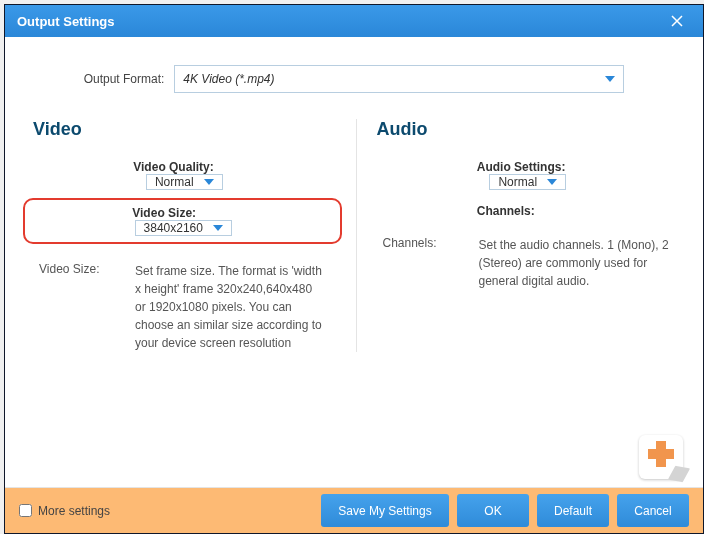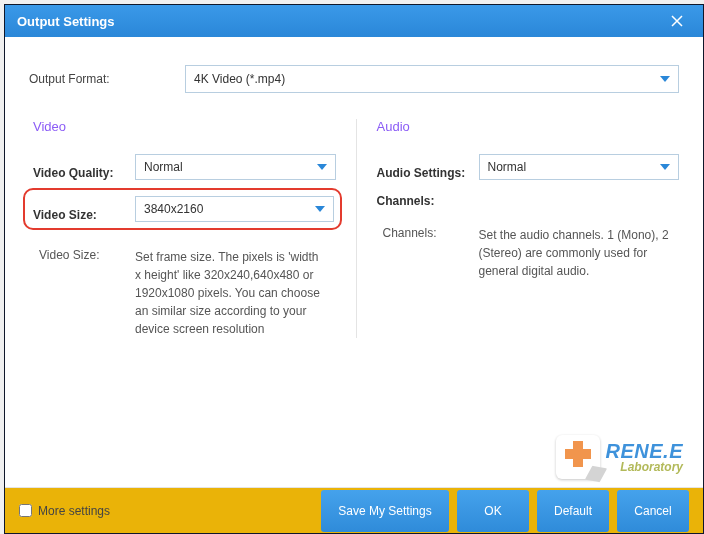--- a/index.html
+++ b/index.html
@@ -2,51 +2,51 @@
 <html><head>
 <meta charset="utf-8">
 <style>
 * { box-sizing: border-box; margin: 0; padding: 0; font-family: "Segoe UI", Tahoma, sans-serif; }
 body { background: #f0f0f0; width: 704px; height: 534px; overflow: hidden; }
 .window { width: 700px; height: 530px; margin: 4px; background: #fff; border: 1px solid #0f172a; display: flex; flex-direction: column; position: relative; }
 .titlebar { height: 32px; background: linear-gradient(#3a99e8, #2a87d8); display: flex; align-items: center; padding: 0 12px; color: #fff; }
 .titlebar-title { font-size: 13px; font-weight: bold; flex: 1; }
 .close-btn { width: 28px; height: 22px; display: flex; align-items: center; justify-content: center; cursor: pointer; font-size: 15px; }
 .body { flex: 1; background: #fff; padding: 0; position: relative; }
-.format-row { display: flex; align-items: center; justify-content: space-between; padding: 28px 24px 16px; gap: 10px; }
+.format-row { display: flex; align-items: center; justify-content: center; padding: 28px 24px 16px; gap: 10px; }
 .format-row label { font-size: 12px; color: #444; }
 .select { position: relative; height: 28px; border: 1px solid #b8cee0; background: #fff; display: flex; align-items: center; padding: 0 28px 0 8px; font-size: 12px; color: #333; cursor: pointer; }
 .select::after { content: ""; position: absolute; right: 8px; top: 50%; transform: translateY(-50%); border-left: 5px solid transparent; border-right: 5px solid transparent; border-top: 6px solid #2a87d8; }
-.format-select { width: 494px; }
+.format-select { width: 450px; font-style: italic; }
 .columns { display: flex; padding: 10px 24px 0 28px; gap: 20px; }
 .col { flex: 1; }
 .divider { width: 1px; background: #e4e4e4; }
-.section-title { font-size: 13px; font-weight: normal; color: #8b5cf6; margin-bottom: 20px; }
-.field-row { display: flex; align-items: flex-end; margin-bottom: 14px; }
+.section-title { font-size: 18px; font-weight: bold; color: #0c4a6e; margin-bottom: 20px; }
+.field-row { display: flex; align-items: center; margin-bottom: 14px; flex-direction: column; }
 .field-label { width: 102px; font-size: 12px; font-weight: bold; color: #333; }
 .field-select { flex: 1; height: 26px; }
 .highlight-box { border: 2.5px solid #e33b2e; border-radius: 10px; padding: 6px 6px 6px 8px; margin: -6px -6px 8px -10px; }
 .highlight-box .field-row { margin-bottom: 0; }
 .desc-row { display: flex; margin-top: 18px; }
 .desc-label { width: 102px; font-size: 12px; color: #555; padding-left: 6px; }
 .desc-text { flex: 1; font-size: 12px; color: #555; line-height: 1.5; padding-right: 10px; }
 .logo-area { position: absolute; right: 20px; bottom: 54px; display: flex; align-items: center; gap: 6px; opacity: 0.9; }
 .logo-cross { width: 44px; height: 44px; background: #fff; border-radius: 6px; display: flex; align-items: center; justify-content: center; box-shadow: 0 1px 3px rgba(0,0,0,.25); position: relative; }
 .logo-cross::before, .logo-cross::after { content: ""; position: absolute; background: #f08a3a; }
 .logo-cross::before { width: 10px; height: 26px; top: 6px; left: 17px; }
 .logo-cross::after { width: 26px; height: 10px; top: 14px; left: 9px; }
 .logo-cross .flap { position: absolute; right: -4px; bottom: -2px; width: 16px; height: 14px; background: #d0d0d0; transform: skewX(-20deg) rotate(10deg); border-radius: 1px; }
 .logo-text { display: flex; flex-direction: column; font-style: italic; line-height: 1; }
 .logo-main { color: #2a87d8; font-weight: 800; font-size: 20px; letter-spacing: 0.5px; }
 .logo-sub { color: #aab248; font-weight: 600; font-size: 12px; align-self: flex-end; }
-.footer { position: absolute; bottom: 0; left: 0; right: 0; height: 46px; border-top: 1px solid #e4e4e4; display: flex; align-items: center; padding: 0 14px; background: #eab308; }
+.footer { position: absolute; bottom: 0; left: 0; right: 0; height: 46px; border-top: 1px solid #e4e4e4; display: flex; align-items: center; padding: 0 14px; background: #fdba74; }
 .checkbox-wrap { display: flex; align-items: center; gap: 6px; font-size: 12px; color: #444; }
 .checkbox-wrap input { width: 13px; height: 13px; }
 .footer-spacer { flex: 1; }
-.btn { height: 42px; min-width: 72px; padding: 0 12px; margin-left: 8px; background: linear-gradient(#45a2ec, #2f8bd9); color: #fff; border: none; border-radius: 3px; font-size: 12px; cursor: pointer; }
+.btn { height: 33px; min-width: 72px; padding: 0 12px; margin-left: 8px; background: linear-gradient(#45a2ec, #2f8bd9); color: #fff; border: none; border-radius: 3px; font-size: 12px; cursor: pointer; }
 .btn:first-of-type { min-width: 128px; }
 .field-label-plain { font-weight: normal; }
 </style>
 </head>
 <body>
 
 <div class="window">
   <div class="titlebar">
     <span class="titlebar-title">Output Settings</span>
     <div class="close-btn">
@@ -80,21 +80,21 @@
           <div class="field-row">
             <div class="field-label">Video Size:</div>
             <div class="select field-select">
               <span>3840x2160</span>
             </div>
           </div>
         </div>
 
         <div class="desc-row">
           <div class="desc-label">Video Size:</div>
-          <div class="desc-text">Set frame size. The pixels is 'width x height' like 320x240,640x480 or 1920x1080 pixels. You can choose an similar size according to your device screen resolution</div>
+          <div class="desc-text">Set frame size. The format is 'width x height' frame 320x240,640x480 or 1920x1080 pixels. You can choose an similar size according to your device screen resolution</div>
         </div>
       </div>
 
       <div class="divider"></div>
 
       <div class="col">
         <div class="section-title">Audio</div>
 
         <div class="field-row">
           <div class="field-label">Audio Settings:</div>
@@ -111,24 +111,20 @@
           <div class="desc-label field-label-plain">Channels:</div>
           <div class="desc-text">Set the audio channels. 1 (Mono), 2 (Stereo) are commonly used for general digital audio.</div>
         </div>
       </div>
     </div>
 
     <div class="logo-area">
       <div class="logo-cross">
           <div class="flap"></div>
         </div>
-      <div class="logo-text">
-        <span class="logo-main">RENE.E</span>
-        <span class="logo-sub">Laboratory</span>
-      </div>
     </div>
 
     <div class="footer">
       <label class="checkbox-wrap">
         <input type="checkbox" style="">
         <span>More settings</span>
       </label>
       <div class="footer-spacer"></div>
       <button class="btn">Save My Settings</button>
       <button class="btn">OK</button>

